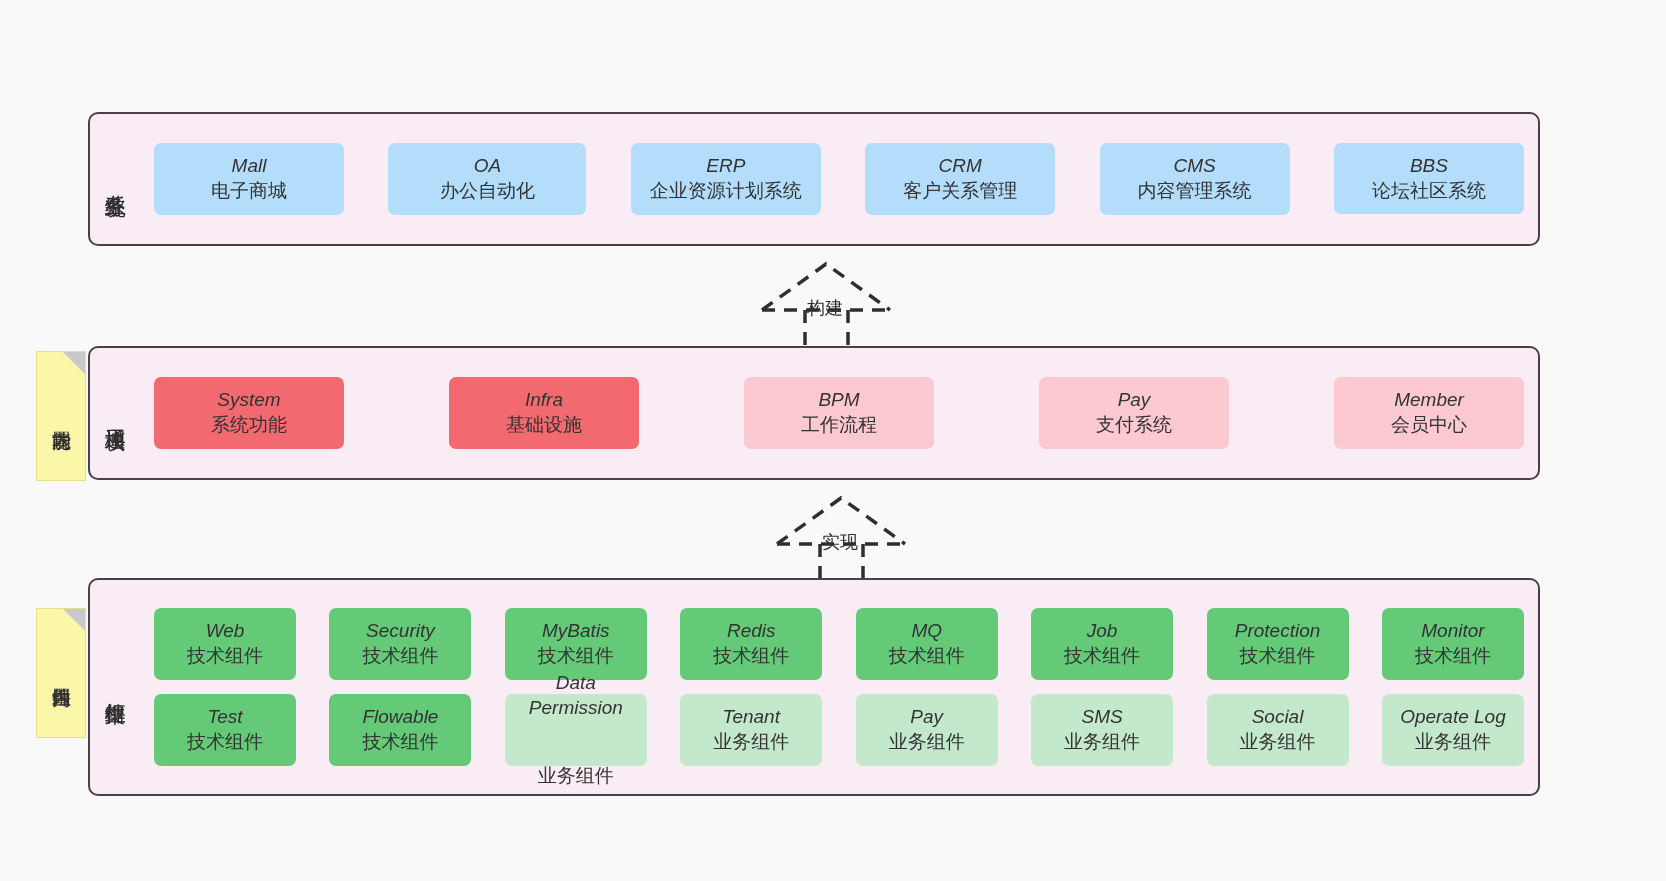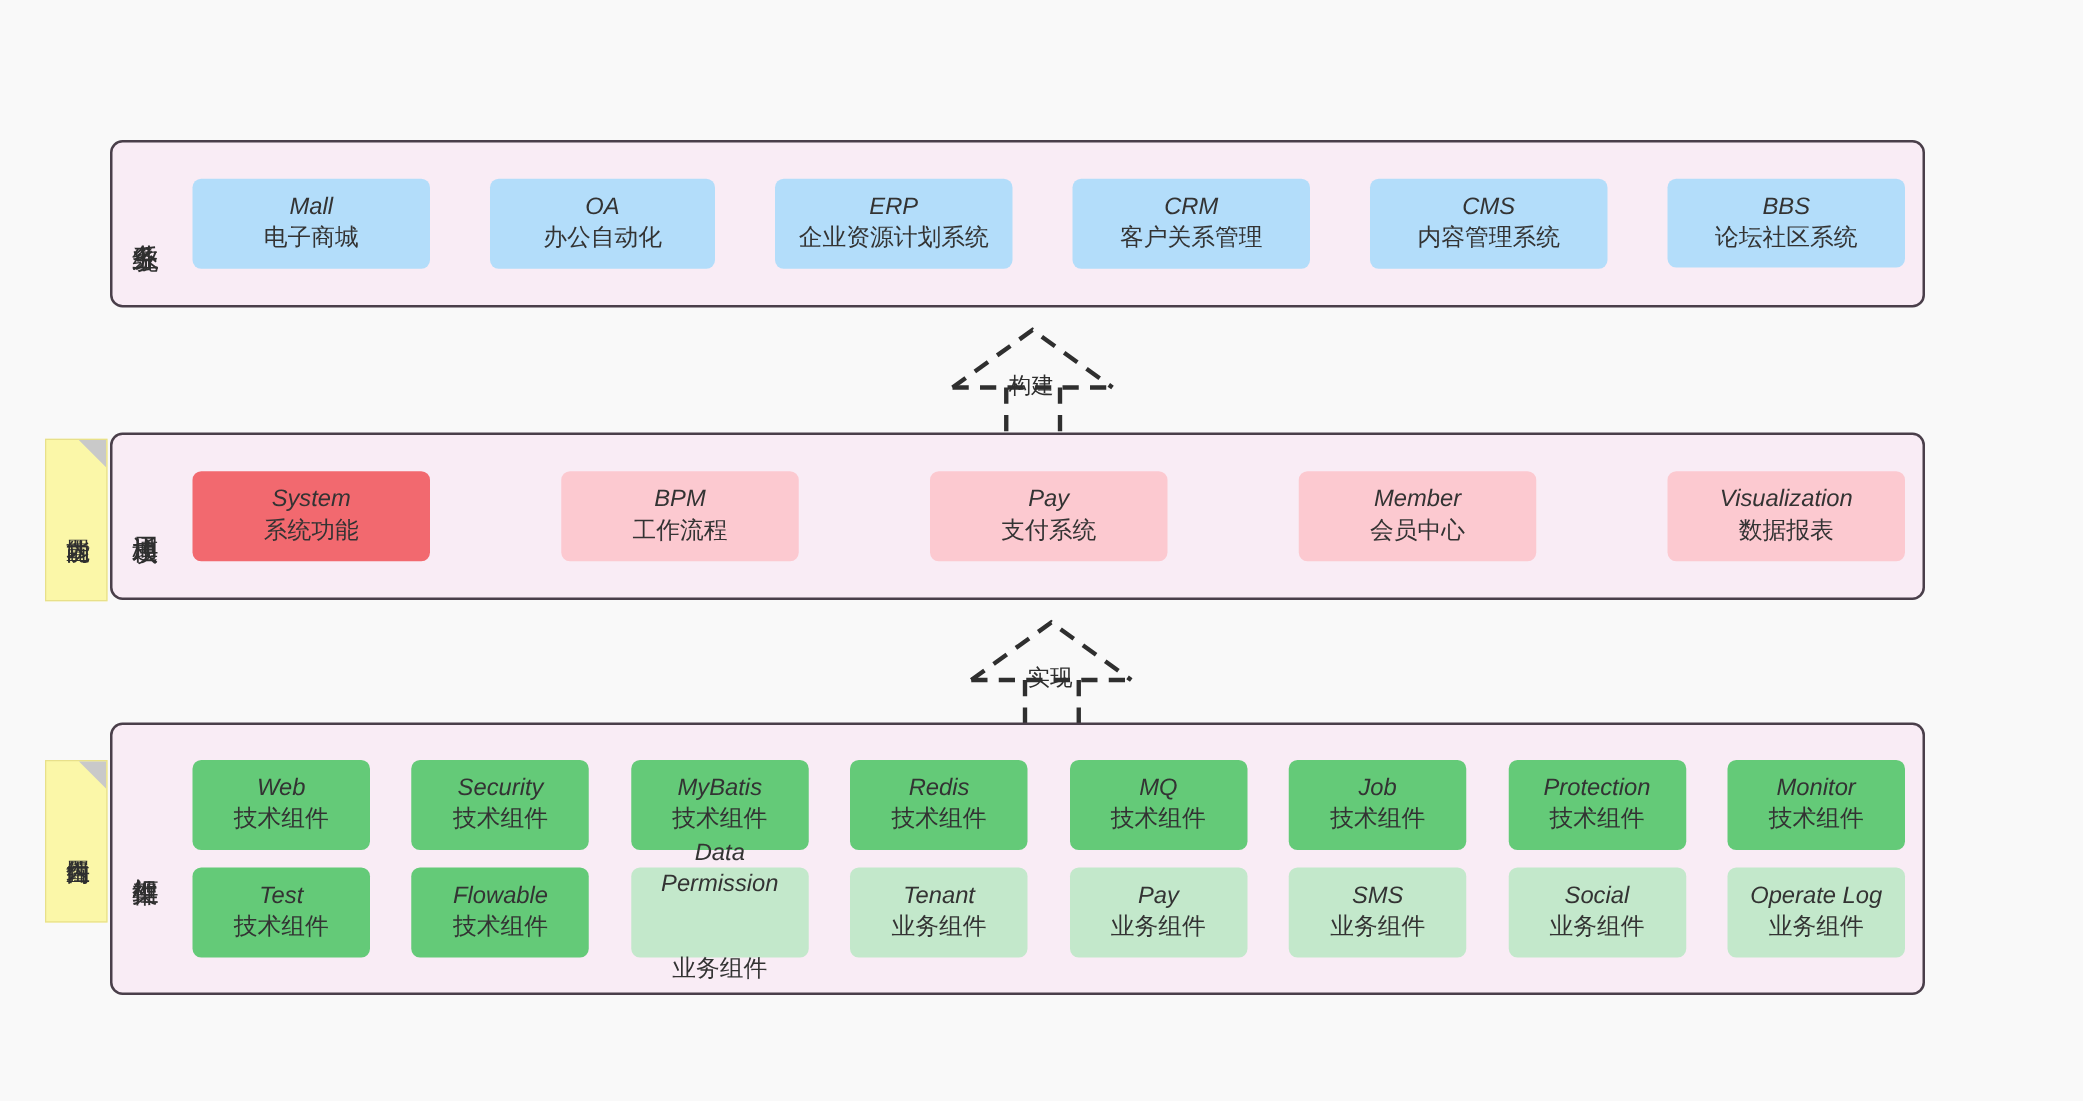--- a/index.html
+++ b/index.html
@@ -133,21 +133,21 @@
 <div class="canvas">
 
   <div class="layer" style="left:88px; top:112px; width:1452px; height:134px;">
     <div class="layer-title">业务系统</div>
     <div class="layer-body">
       <div class="row" id="row-business">
           <div class="box blue" style="width: 190px; height: 72px;">
             <div class="l1">Mall</div>
             <div class="l2">电子商城</div>
           </div>
-          <div class="box blue" style="width: 180px; height: 72px;">
+          <div class="box blue" style="width: 198px; height: 72px;">
             <div class="l1">OA</div>
             <div class="l2">办公自动化</div>
           </div>
           <div class="box blue" style="width: 190px; height: 72px;">
             <div class="l1">ERP</div>
             <div class="l2">企业资源计划系统</div>
           </div>
           <div class="box blue" style="width: 190px; height: 72px;">
             <div class="l1">CRM</div>
             <div class="l2">客户关系管理</div>
@@ -182,35 +182,35 @@
   </div>
 
   <div class="layer" style="left:88px; top:346px; width:1452px; height:134px;">
     <div class="layer-title">通用模块</div>
     <div class="layer-body">
       <div class="row" id="row-modules">
           <div class="box red" style="width: 190px; height: 72px;">
             <div class="l1">System</div>
             <div class="l2">系统功能</div>
           </div>
+          <div class="box red" style="width: 190px; height: 72px;">
+            <div class="l1">Infra</div>
+            <div class="l2">基础设施</div>
+          </div>
           <div class="box pink" style="width: 190px; height: 72px;">
             <div class="l1">BPM</div>
             <div class="l2">工作流程</div>
           </div>
           <div class="box pink" style="width: 190px; height: 72px;">
             <div class="l1">Pay</div>
             <div class="l2">支付系统</div>
           </div>
           <div class="box pink" style="width: 190px; height: 72px;">
             <div class="l1">Member</div>
             <div class="l2">会员中心</div>
-          </div>
-          <div class="box pink" style="width: 190px; height: 72px;">
-            <div class="l1">Visualization</div>
-            <div class="l2">数据报表</div>
           </div>
         </div>
     </div>
   </div>
 
   <div class="arrow" style="left:765px; top:492px; width:160px; height:92px;">
     <svg width="160" height="92" viewBox="0 0 160 92" xmlns="http://www.w3.org/2000/svg">
       <path d="M 12 52 L 76 6 L 140 52" fill="none" stroke="#2f2f2f" stroke-width="3.5" stroke-dasharray="13 9" stroke-linecap="butt"></path>
       <path d="M 12 52 L 140 52" fill="none" stroke="#2f2f2f" stroke-width="3.5" stroke-dasharray="13 9" stroke-linecap="butt"></path>
       <path d="M 55 52 L 55 92" fill="none" stroke="#2f2f2f" stroke-width="3.5" stroke-dasharray="13 9"></path>

